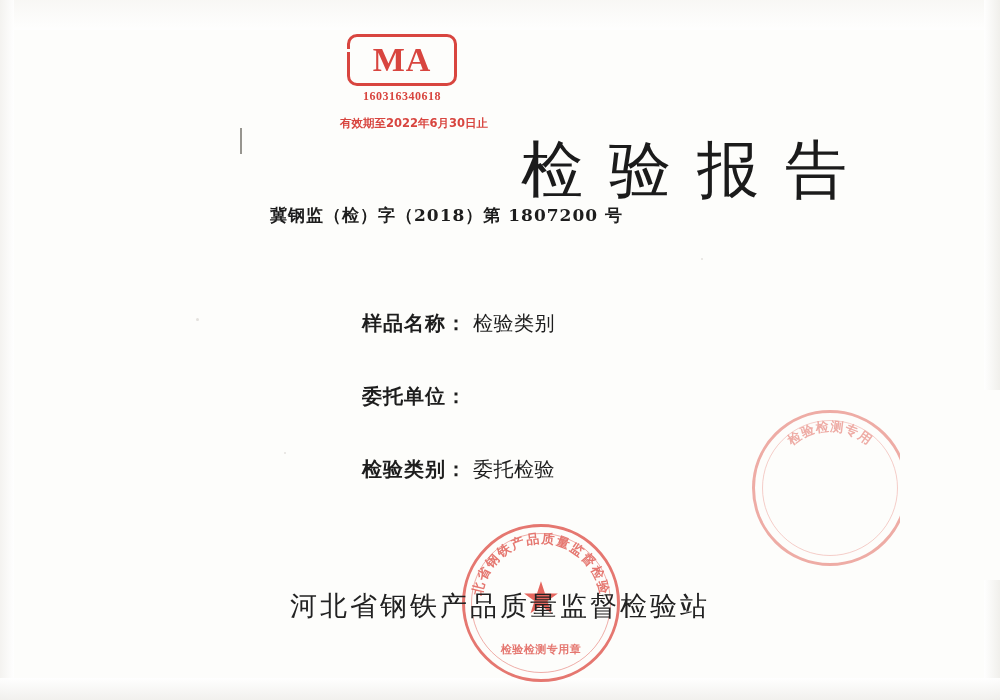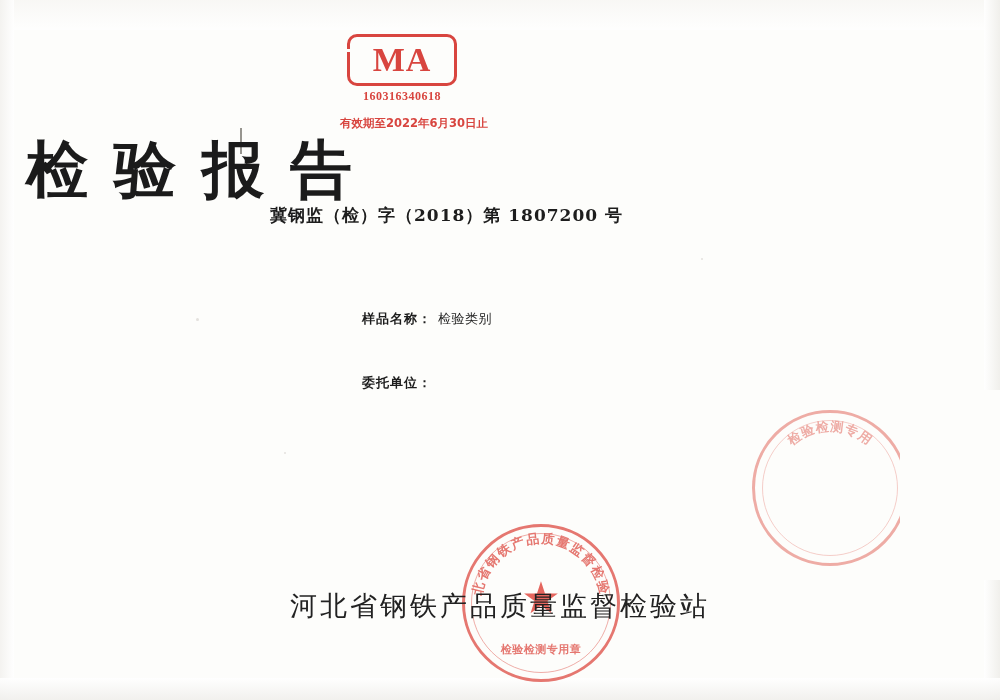--- a/index.html
+++ b/index.html
@@ -119,23 +119,23 @@
     color: #d8453f;
     white-space: nowrap;
   }
 
   
   .report-title {
     position: absolute;
     left: 0;
     top: 128px;
     width: 873px;
-    text-align: left;
+    text-align: right;
     font-family: "DejaVu Serif", serif;
-    font-weight: bold;
+    font-weight: normal;
     font-size: 62px;
     letter-spacing: 26px;
     text-indent: 26px;
     color: #1b1b1b;
   }
 
   .report-number {
     position: absolute;
     left: 0;
     top: 204px;
@@ -153,21 +153,21 @@
     position: absolute;
     left: 362px;
     top: 310px;
     width: 520px;
   }
   .field-row {
     display: flex;
     align-items: baseline;
     margin-bottom: 46px;
     font-family: "DejaVu Sans", sans-serif;
-    font-size: 13px;
+    font-size: 20px;
     color: #1d1d1d;
   }
   .field-label {
     font-weight: bold;
     letter-spacing: 1px;
     white-space: nowrap;
   }
   .field-value {
     margin-left: 6px;
     letter-spacing: .5px;
@@ -310,20 +310,24 @@
 
   <div class="report-number">冀钢监（检）字（2018）第 1807200 号</div>
 
   <div class="fields">
     <div class="field-row">
       <span class="field-label">样品名称：</span>
       <span class="field-value">检验类别</span>
     </div>
     <div class="field-row">
       <span class="field-label">委托单位：</span>
+    </div>
+    <div class="field-row">
+      <span class="field-label">检验类别：</span>
+      <span class="field-value">委托检验</span>
     </div>
   </div>
 
   <div class="seal-partial">
     <svg class="seal-partial-arc" width="150" height="150" viewBox="0 0 150 150">
       <defs>
         <path id="partialArc" d="M 18 75 A 57 57 0 0 1 132 75"></path>
       </defs>
       <text>
         <textPath href="#partialArc" startOffset="50%" text-anchor="middle">检验检测专用</textPath>

